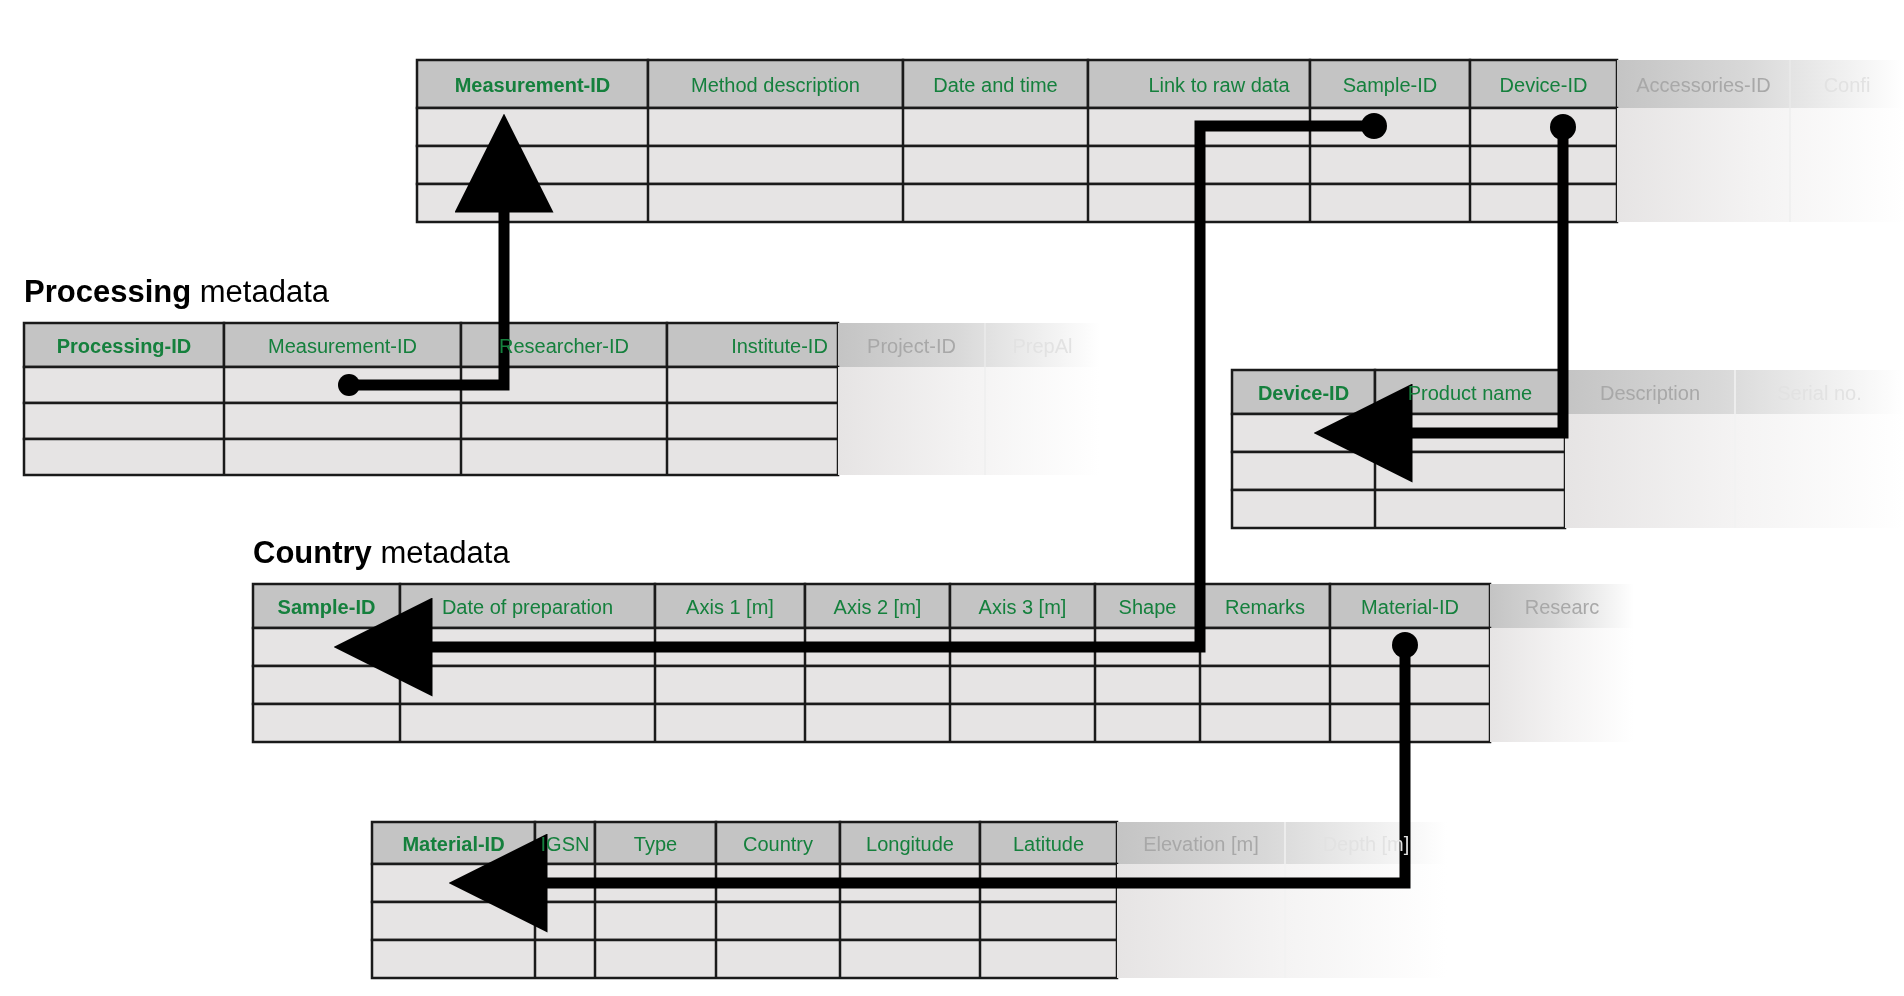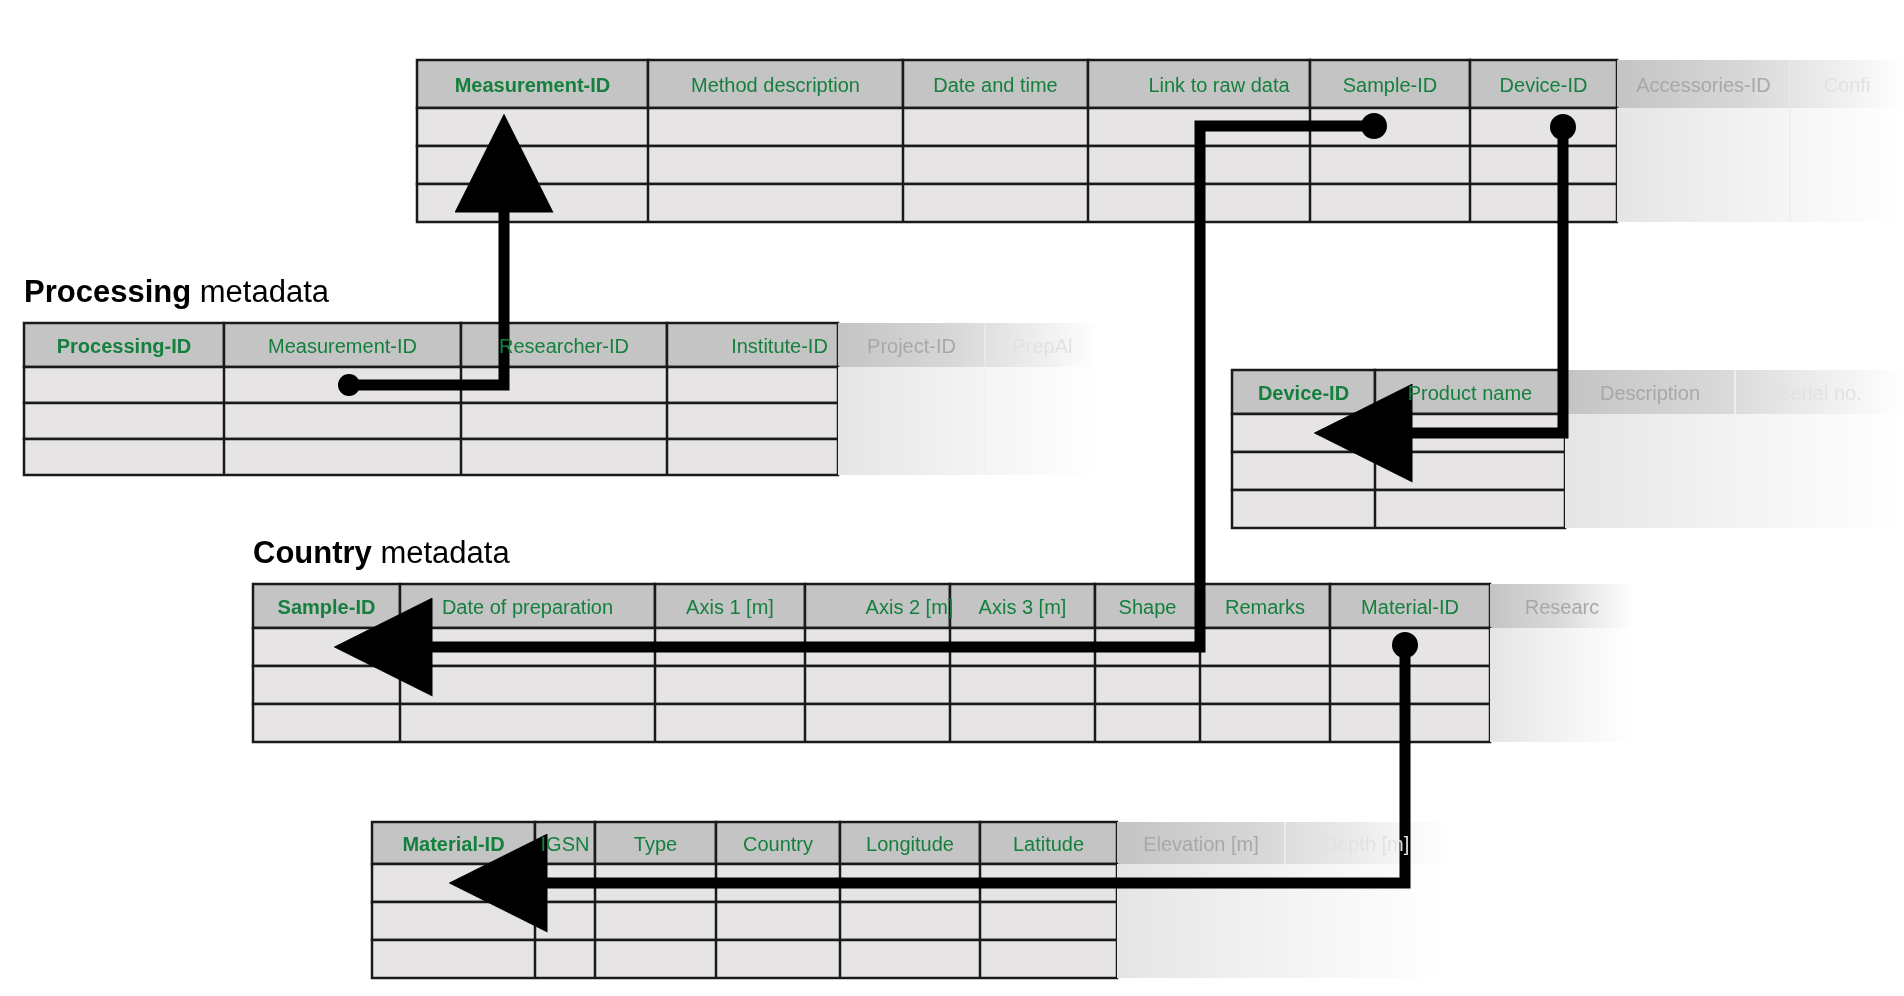--- a/index.html
+++ b/index.html
@@ -280,21 +280,21 @@
   <div class="hdr-label faded2" style="left:985px; top:335px; width:115px;">PrepAl</div>
 
   <div class="hdr-label bold" style="left:1232px; top:382px; width:143px;">Device-ID</div>
   <div class="hdr-label" style="left:1375px; top:382px; width:190px;">Product name</div>
   <div class="hdr-label faded1" style="left:1565px; top:382px; width:170px;">Description</div>
   <div class="hdr-label faded2" style="left:1735px; top:382px; width:169px;">Serial no.</div>
 
   <div class="hdr-label bold" style="left:253px;  top:596px; width:147px;">Sample-ID</div>
   <div class="hdr-label" style="left:400px;  top:596px; width:255px;">Date of preparation</div>
   <div class="hdr-label" style="left:655px;  top:596px; width:150px;">Axis 1 [m]</div>
-  <div class="hdr-label" style="left:805px;  top:596px; width:145px;padding-left:32px;">Axis 2 [m]</div>
+  <div class="hdr-label" style="left:805px;  top:596px; width:145px;">Axis 2 [m]</div>
   <div class="hdr-label" style="left:950px;  top:596px; width:145px;">Axis 3 [m]</div>
   <div class="hdr-label" style="left:1095px; top:596px; width:105px;">Shape</div>
   <div class="hdr-label" style="left:1200px; top:596px; width:130px;">Remarks</div>
   <div class="hdr-label" style="left:1330px; top:596px; width:160px;">Material-ID</div>
   <div class="hdr-label faded1" style="left:1490px; top:596px; width:144px;">Researc</div>
 
   <div class="hdr-label bold" style="left:372px;  top:833px; width:163px;">Material-ID</div>
   <div class="hdr-label" style="left:535px;  top:833px; width:60px;">IGSN</div>
   <div class="hdr-label" style="left:595px;  top:833px; width:121px;">Type</div>
   <div class="hdr-label" style="left:716px;  top:833px; width:124px;">Country</div>

